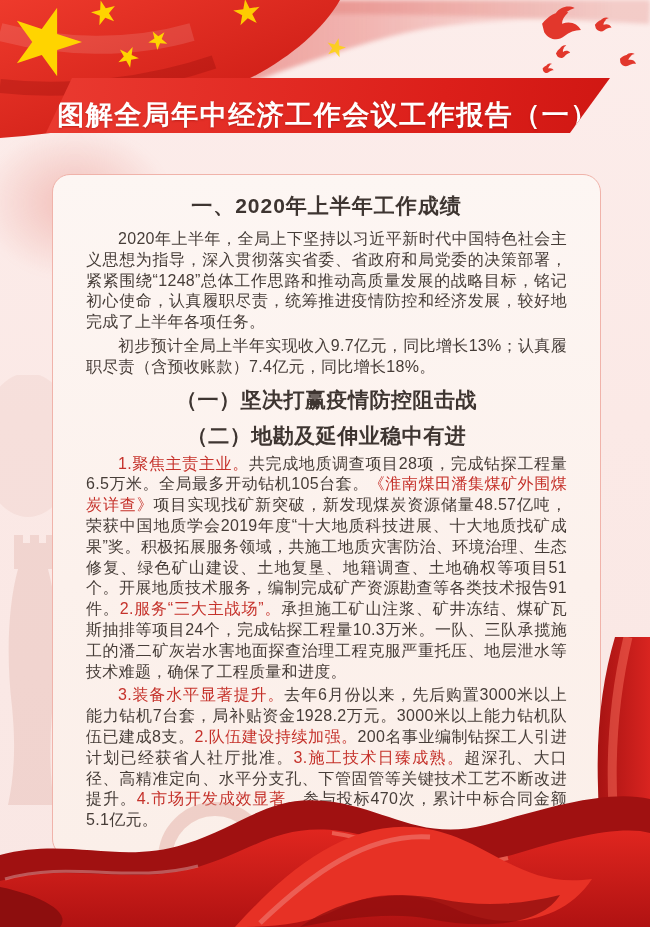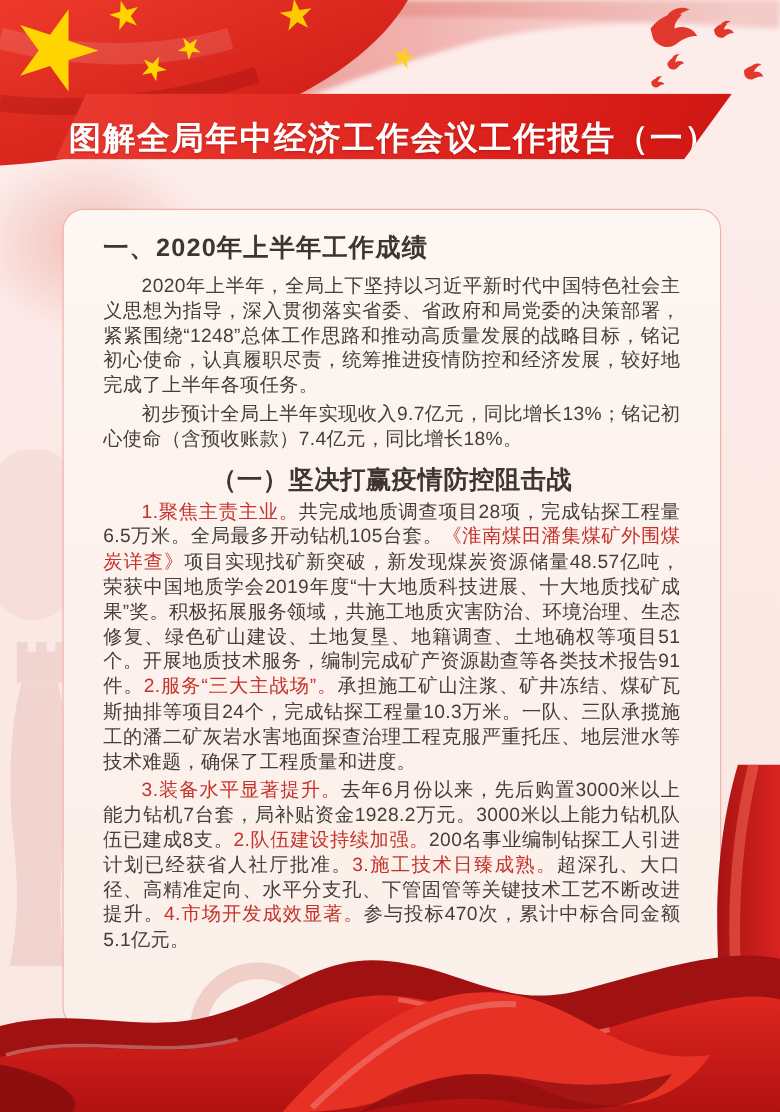--- a/index.html
+++ b/index.html
@@ -31,21 +31,21 @@
   
   .greatwall{position:absolute;left:0;top:375px;width:80px;height:430px;pointer-events:none;}
   
   .card{
     position:absolute;left:52px;top:174px;width:549px;height:683px;box-sizing:border-box;
     border:1px solid #f0b3aa;border-radius:18px;
     background:linear-gradient(180deg,#fdf6f3 0%,#fcf1ec 60%,#fbefe9 100%);
     padding:13px 33px 10px 33px;overflow:hidden;z-index:3;
   }
   .sec-title{
-    margin:4px 0 9px 0;text-align:left;font-size:21px;font-weight:bold;color:#3e3531;letter-spacing:1px;
+    margin:4px 0 9px 0;text-align:center;font-size:21px;font-weight:bold;color:#3e3531;letter-spacing:1px;
   }
   .sub-heading{
     margin:8px 0 4px 0;text-align:center;font-size:21px;font-weight:bold;color:#3e3531;letter-spacing:.5px;
   }
   .para{
     margin:0 0 3px 0;font-size:16px;line-height:20.8px;color:#463d38;font-weight:normal;
     text-align:justify;text-indent:2em;letter-spacing:.3px;
   }
   .para .red-seg{color:#c5322b;}
   
@@ -115,24 +115,25 @@
       <path d="M14,160 h9 v8 h7 v-8 h9 v8 h7 v-8 h9 v34 h-41 z"></path>
       <path d="M18,194 C8,230 6,282 12,332 C16,372 14,402 8,430 L54,430 C48,388 50,344 56,304 C60,262 56,224 48,194 Z"></path>
       <path d="M56,250 C66,280 70,330 66,380 C64,404 66,420 70,430 L80,430 L80,250 Z" opacity="0.6"></path>
     </g>
   </svg>
 
   <div class="card">
     <h1 class="sec-title">一、2020年上半年工作成绩</h1>
 
     <p class="para"><span>2020年上半年，全局上下坚持以习近平新时代中国特色社会主义思想为指导，深入贯彻落实省委、省政府和局党委的决策部署，紧紧围绕“1248”总体工作思路和推动高质量发展的战略目标，铭记初心使命，认真履职尽责，统筹推进疫情防控和经济发展，较好地完成了上半年各项任务。</span></p>
-    <p class="para"><span>初步预计全局上半年实现收入9.7亿元，同比增长13%；铭记初心使命（含预收账款）7.4亿元，同比增长18%。</span></p>
+    <p class="para"><span>初步预计全局上半年实现收入9.7亿元，同比增长13%；认真履职尽责（含预收账款）7.4亿元，同比增长18%。</span></p>
 
     <h2 class="sub-heading">（一）坚决打赢疫情防控阻击战</h2>
 
+    <h2 class="sub-heading">（二）地勘及延伸业稳中有进</h2>
     <p class="para"><span class="red-seg">1.聚焦主责主业。</span><span>共完成地质调查项目28项，完成钻探工程量6.5万米。全局最多开动钻机105台套。</span><span class="red-seg">《淮南煤田潘集煤矿外围煤炭详查》</span><span>项目实现找矿新突破，新发现煤炭资源储量48.57亿吨，荣获中国地质学会2019年度“十大地质科技进展、十大地质找矿成果”奖。积极拓展服务领域，共施工地质灾害防治、环境治理、生态修复、绿色矿山建设、土地复垦、地籍调查、土地确权等项目51个。开展地质技术服务，编制完成矿产资源勘查等各类技术报告91件。</span><span class="red-seg">2.服务“三大主战场”。</span><span>承担施工矿山注浆、矿井冻结、煤矿瓦斯抽排等项目24个，完成钻探工程量10.3万米。一队、三队承揽施工的潘二矿灰岩水害地面探查治理工程克服严重托压、地层泄水等技术难题，确保了工程质量和进度。</span></p>
 
     <p class="para"><span class="red-seg">3.装备水平显著提升。</span><span>去年6月份以来，先后购置3000米以上能力钻机7台套，局补贴资金1928.2万元。3000米以上能力钻机队伍已建成8支。</span><span class="red-seg">2.队伍建设持续加强。</span><span>200名事业编制钻探工人引进计划已经获省人社厅批准。</span><span class="red-seg">3.施工技术日臻成熟。</span><span>超深孔、大口径、高精准定向、水平分支孔、下管固管等关键技术工艺不断改进提升。</span><span class="red-seg">4.市场开发成效显著。</span><span>参与投标470次，累计中标合同金额5.1亿元。</span></p>
   </div>
 
   <svg class="silk" viewBox="0 0 650 290">
     <defs>
       <linearGradient id="gR" x1="0" y1="0" x2="1" y2="0">
         <stop offset="0" stop-color="#9e1010"></stop>
         <stop offset="1" stop-color="#d92420"></stop>

